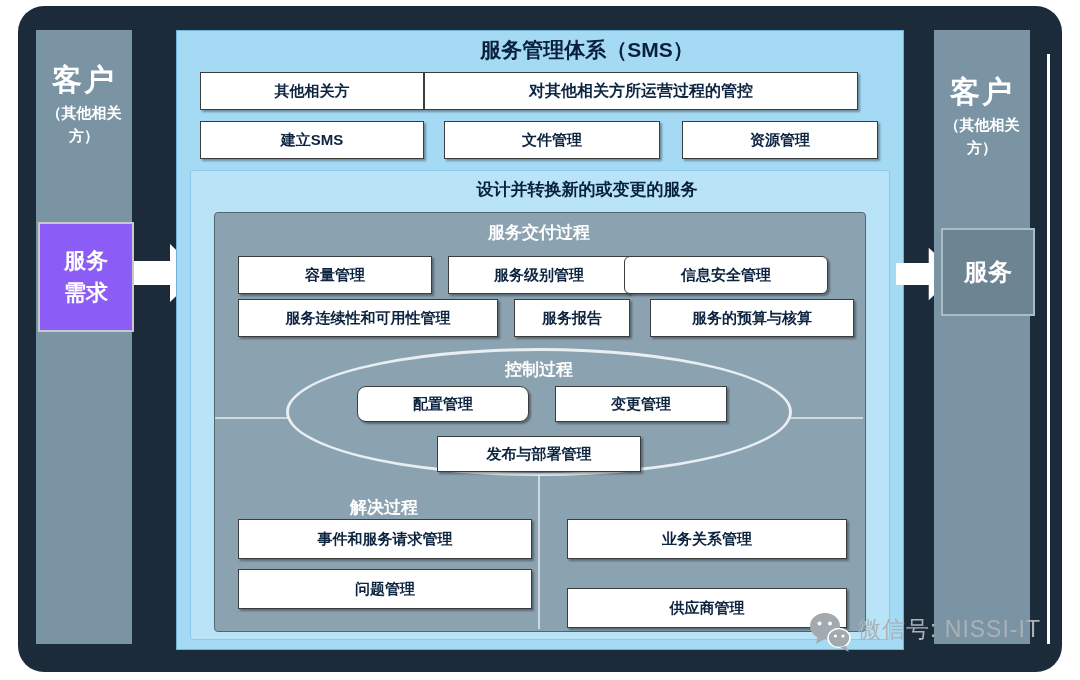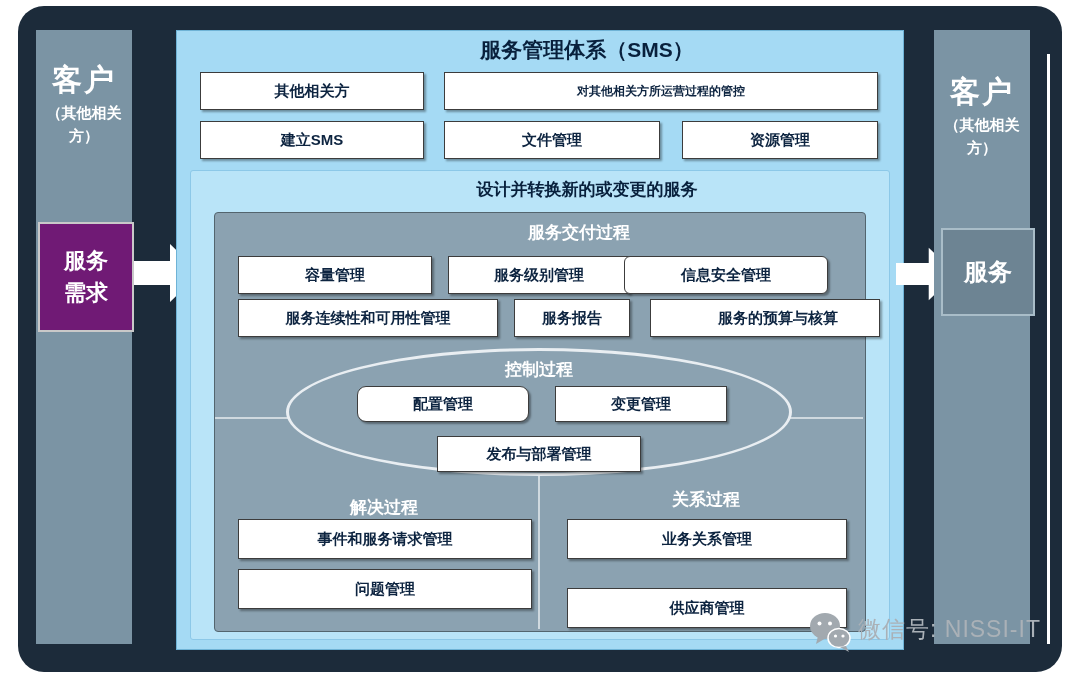--- a/index.html
+++ b/index.html
@@ -30,67 +30,66 @@
 <body>
 
 <div id="stage">
 
   <div class="abs frame" style="left:18px;top:6px;width:1044px;height:666px;"></div>
   <div class="abs" style="left:1047px;top:54px;width:3px;height:590px;background:#ffffff;"></div>
 
   <div class="abs side-panel" style="left:36px;top:30px;width:96px;height:614px;"></div>
   <div class="abs side-title" style="left:36px;top:60px;width:96px;">客户</div>
   <div class="abs side-sub" style="left:41px;top:102px;width:86px;">（其他相关方）</div>
-  <div class="abs gray-box" style="left:38px;top:222px;width:92px;height:106px;background:#701a75;border:2px solid #c9c9c9;font-size:22px;line-height:1.45;">
+  <div class="abs gray-box" style="left:38px;top:222px;width:92px;height:106px;background:#8b5cf6;border:2px solid #c9c9c9;font-size:22px;line-height:1.45;">
     <span style="display:inline-block;width:52px;">服务需求</span>
   </div>
 
   <svg class="abs" style="left:134px;top:244px;" width="66" height="58" viewBox="0 0 66 58">
     <polygon points="0,17 36,17 36,0 66,29 36,58 36,41 0,41" fill="#ffffff"></polygon>
   </svg>
 
   <div class="abs sms-panel" style="left:176px;top:30px;width:726px;height:618px;"></div>
   <div class="abs blue-title" style="left:176px;top:36px;width:726px;font-size:21px;">服务管理体系（SMS）</div>
 
   <div class="abs wbox" style="left:200px;top:72px;width:222px;height:36px;">其他相关方</div>
-  <div class="abs wbox" style="left:444px;top:72px;width:432px;height:36px;font-size:12px;">对其他相关方所运营过程的管控</div>
+  <div class="abs wbox" style="left:424px;top:72px;width:432px;height:36px;font-size:16px;">对其他相关方所运营过程的管控</div>
 
   <div class="abs wbox" style="left:200px;top:121px;width:222px;height:36px;">建立SMS</div>
   <div class="abs wbox" style="left:444px;top:121px;width:214px;height:36px;">文件管理</div>
   <div class="abs wbox" style="left:682px;top:121px;width:194px;height:36px;">资源管理</div>
 
   <div class="abs design-panel" style="left:190px;top:170px;width:698px;height:468px;"></div>
   <div class="abs blue-title" style="left:190px;top:178px;width:698px;font-size:17px;">设计并转换新的或变更的服务</div>
 
   <div class="abs process-panel" style="left:214px;top:212px;width:650px;height:418px;"></div>
-  <div class="abs white-title" style="left:214px;top:221px;width:650px;padding-left:40px;">服务交付过程</div>
+  <div class="abs white-title" style="left:214px;top:221px;width:650px;">服务交付过程</div>
 
   <div class="abs wbox" style="left:238px;top:256px;width:192px;height:36px;">容量管理</div>
   <div class="abs wbox" style="left:448px;top:256px;width:180px;height:36px;">服务级别管理</div>
   <div class="abs wbox" style="left:624px;top:256px;width:202px;height:36px;border-radius:6px;">信息安全管理</div>
 
   <div class="abs wbox" style="left:238px;top:299px;width:258px;height:36px;">服务连续性和可用性管理</div>
   <div class="abs wbox" style="left:514px;top:299px;width:114px;height:36px;">服务报告</div>
-  <div class="abs wbox" style="left:650px;top:299px;width:202px;height:36px;padding-left:26px;">服务的预算与核算</div>
+  <div class="abs wbox" style="left:650px;top:299px;width:202px;height:36px;">服务的预算与核算</div>
 
   <div class="abs divider" style="left:215px;top:417px;width:648px;height:2px;"></div>
   <div class="abs divider" style="left:538px;top:418px;width:2px;height:211px;"></div>
 
   <div class="abs ellipse" style="left:286px;top:348px;width:500px;height:122px;"></div>
   <div class="abs white-title" style="left:286px;top:358px;width:506px;">控制过程</div>
 
   <div class="abs wbox" style="left:357px;top:386px;width:170px;height:34px;border-radius:9px;">配置管理</div>
   <div class="abs wbox" style="left:555px;top:386px;width:170px;height:34px;">变更管理</div>
   <div class="abs wbox" style="left:437px;top:436px;width:202px;height:34px;">发布与部署管理</div>
 
   <div class="abs white-title" style="left:238px;top:488px;width:292px;margin-top:8px;">解决过程</div>
   <div class="abs wbox" style="left:238px;top:519px;width:292px;height:38px;">事件和服务请求管理</div>
   <div class="abs wbox" style="left:238px;top:569px;width:292px;height:38px;">问题管理</div>
 
-  <div class="abs white-title" style="left:567px;top:488px;width:278px;">关系过程</div>
   <div class="abs wbox" style="left:567px;top:519px;width:278px;height:38px;">业务关系管理</div>
   <div class="abs wbox" style="left:567px;top:569px;width:278px;height:38px;margin-top:19px;">供应商管理</div>
 
   <svg class="abs" style="left:896px;top:246px;" width="60" height="56" viewBox="0 0 66 58">
     <polygon points="0,17 36,17 36,0 66,29 36,58 36,41 0,41" fill="#ffffff"></polygon>
   </svg>
 
   <div class="abs side-panel" style="left:934px;top:30px;width:96px;height:614px;"></div>
   <div class="abs side-title" style="left:934px;top:72px;width:96px;">客户</div>
   <div class="abs side-sub" style="left:939px;top:114px;width:86px;">（其他相关方）</div>

